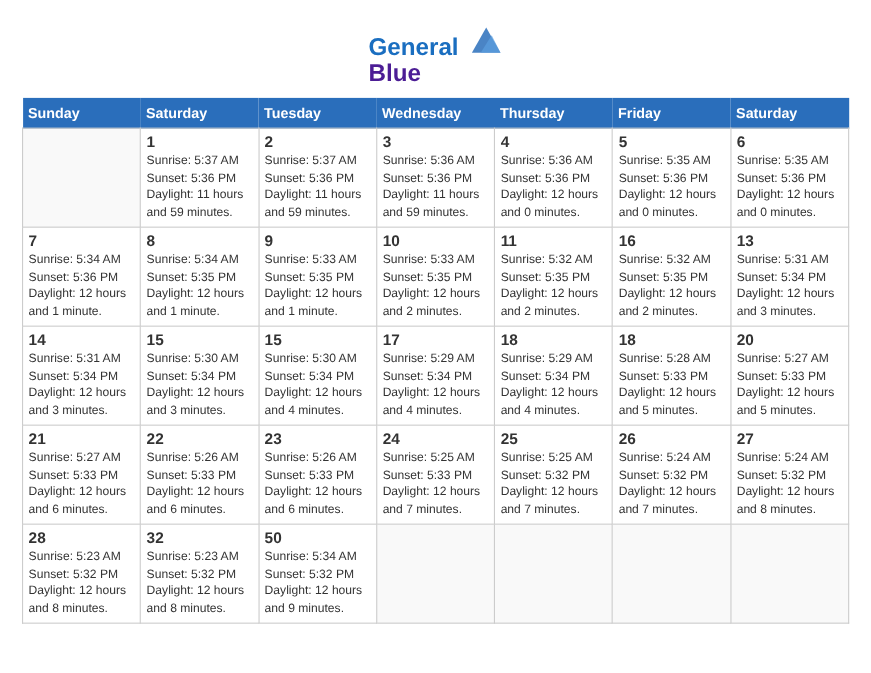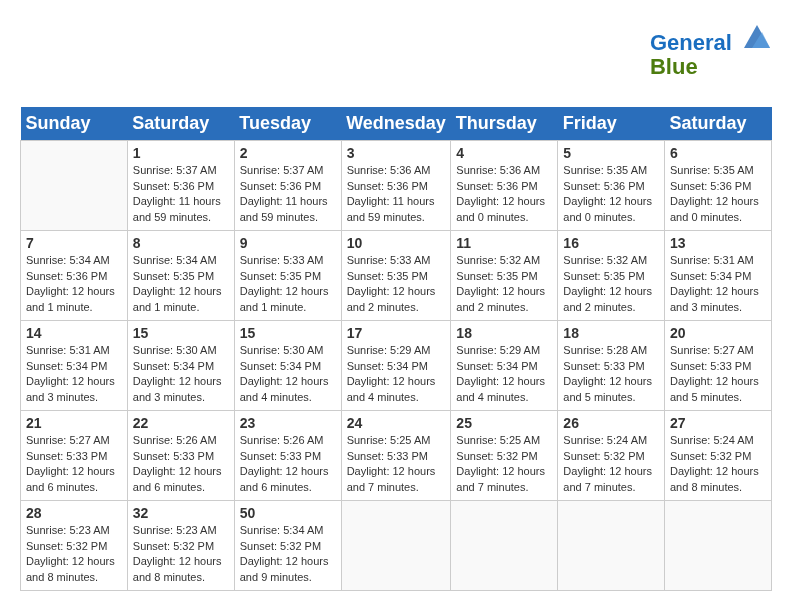--- a/index.html
+++ b/index.html
@@ -5,23 +5,23 @@
     * { box-sizing: border-box; margin: 0; padding: 0; }
     body {
       font-family: Arial, sans-serif;
       background: #fff;
       width: 792px;
       min-height: 612px;
       padding: 20px;
     }
     .header {
       display: flex;
-      justify-content: flex-end;
+      justify-content: center;
       align-items: flex-start;
-      margin-bottom: 28px;
+      margin-bottom: 10px;
     }
     .logo {
       display: flex;
       align-items: center;
     }
     .logo-text {
       font-size: 22px;
       font-weight: bold;
       color: #333;
       line-height: 1.1;
@@ -49,21 +49,21 @@
     table {
       width: 100%;
       border-collapse: collapse;
       font-size: 11px;
     }
     th {
       background-color: #2a6ebb;
       color: #fff;
       text-align: left;
       padding: 6px 5px;
-      font-size: 18px;
+      font-size: 13px;
       font-weight: bold;
     }
     td {
       border: 1px solid #ccc;
       vertical-align: top;
       padding: 4px 5px;
       width: 14.28%;
       min-height: 80px;
       color: #333;
     }
@@ -94,21 +94,21 @@
 <div class="header">
   <div class="logo">
     <div>
       <div class="logo-text">
         <span>General</span>
         <svg class="logo-icon" viewBox="0 0 30 30">
           <polygon points="2,28 15,5 28,28" fill="#2a6ebb" opacity="0.85"></polygon>
           <polygon points="10,28 20,12 28,28" fill="#5ba0e0" opacity="0.7"></polygon>
         </svg>
       </div>
-      <div class="logo-text"><span style="color:#4d7c0f;">Blue</span></div>
+      <div class="logo-text"><span style="color:#4c1d95;">Blue</span></div>
     </div>
   </div>
   <div class="title-block">
     <div class="month-title"></div>
     <div class="location"></div>
   </div>
 </div>
 
 <table>
   <thead>

